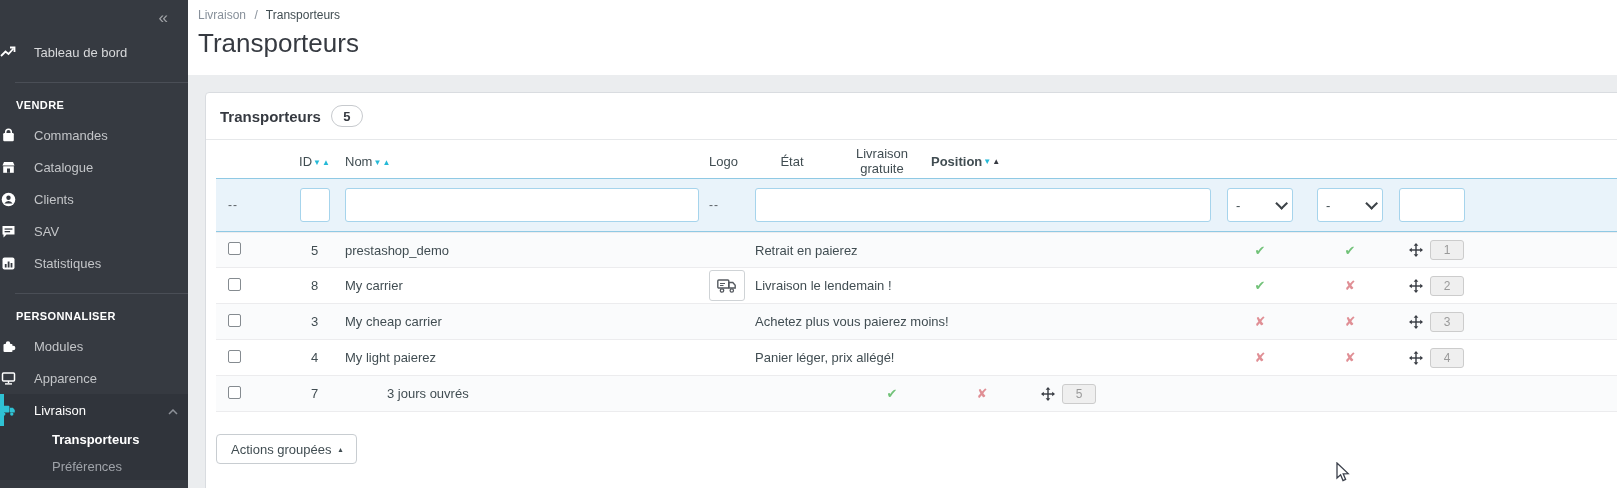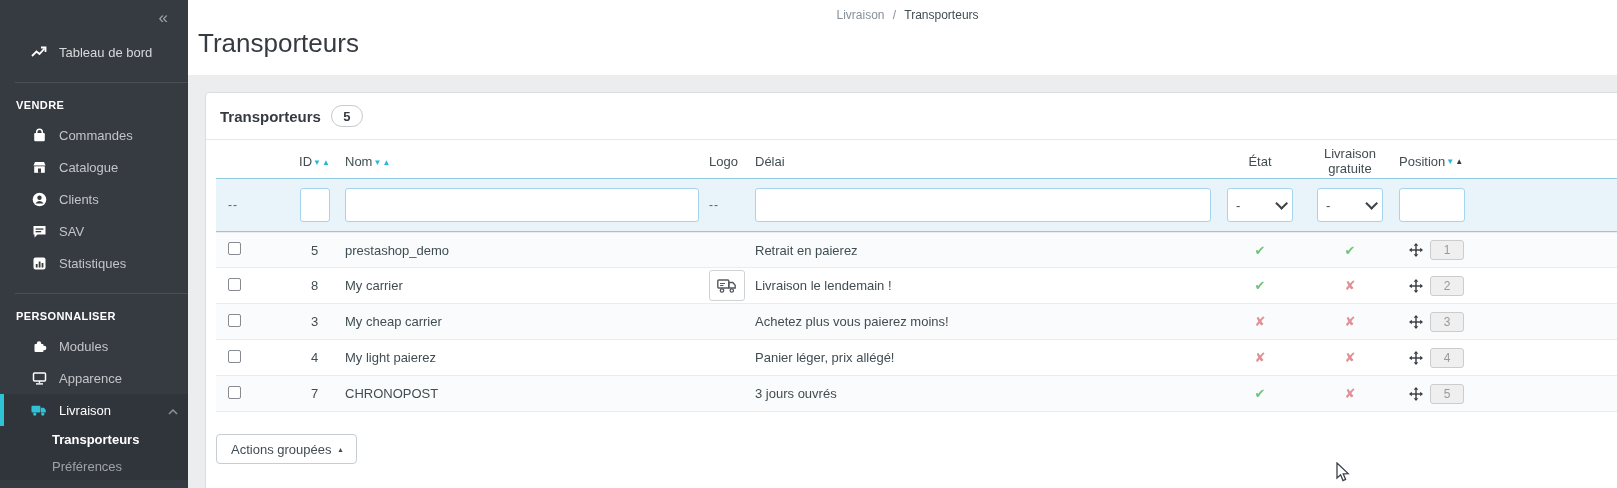--- a/index.html
+++ b/index.html
@@ -4,42 +4,42 @@
 <style>
   * { margin:0; padding:0; box-sizing:border-box; }
   html,body { width:1617px; height:488px; overflow:hidden;
     font-family:"Liberation Sans","DejaVu Sans",sans-serif; background:#ebedef; }
 
   
   .sidebar { position:absolute; left:0; top:0; width:188px; height:488px;
     background:#363a41; color:#bfc1c4; font-size:13px; }
   .collapse-btn { position:absolute; top:8px; right:20px; color:#a2a4a8;
     font-size:17px; cursor:pointer; }
-  .side-item { display:flex; align-items:center; gap:12px; padding:8px 10px 8px 31px;
+  .side-item { display:flex; align-items:center; gap:18px; padding:8px 10px 8px 0;
     cursor:pointer; position:relative; }
   .side-item .ic { width:16px; height:16px; flex:0 0 16px; display:flex;
     align-items:center; justify-content:center; color:#ffffff; }
   .side-item .lbl { color:#c3c5c8; }
   .dash-item { margin-top:36px; }
   .dash-item .lbl { color:#d8d9db; }
   .side-sep { border-top:1px solid #4a4e56; margin:14px 0 0 15px; }
   .side-sec-title { font-size:11px; font-weight:bold; color:#ffffff;
     letter-spacing:.4px; padding:16px 19px 8px 16px; }
   .menu-active-block { background:#30343b; }
   .side-item.active-parent { }
   .side-item.active-parent .lbl { color:#ffffff; }
   .active-bar { position:absolute; left:0; top:0; bottom:0; width:4px; background:#2fc2d4; }
   .chev-up { margin-left:auto; color:#8d9198; }
   .sub-item { padding:6px 10px 6px 52px; cursor:pointer; color:#9fa3a9; }
   .sub-item.active { color:#ffffff; font-weight:bold; }
 
   
   .content { position:absolute; left:188px; top:0; right:0; bottom:0; background:#ebedef; }
   .topbar { background:#ffffff; height:75px; padding:8px 0 0 10px; }
-  .breadcrumb { font-size:12px; color:#87909a;text-align:center; }
+  .breadcrumb { font-size:12px; color:#87909a; }
   .breadcrumb .sep { margin:0 5px; color:#87909a; }
   .breadcrumb .current { color:#414d52; }
   .page-title { font-size:26px; color:#363a41; font-weight:500; margin-top:6px; }
 
   .panel { position:absolute; left:17px; right:-2px; top:92px; bottom:-10px;
     background:#ffffff; border:1px solid #d9dce0; border-radius:4px 0 0 0; }
   .panel-header { display:flex; align-items:center; gap:10px; padding:12px 14px;
     border-bottom:1px solid #e6e8ea; }
   .panel-title { font-size:15px; font-weight:bold; color:#363a41; }
   .count-badge { display:inline-flex; align-items:center; justify-content:center;
@@ -58,21 +58,21 @@
   .col-state { width:90px; text-align:center; }
   .col-free  { width:90px; text-align:center; }
   .col-pos   { width:82px; display:flex; align-items:center; }
   .col-fill  { flex:1; }
 
   .thead { height:34px; color:#414d52; }
   .thead .sortable { cursor:pointer; white-space:nowrap; }
   .sort { font-size:8px; vertical-align:1px; margin-left:1px; }
   .sort.teal { color:#25b9d7; }
   .sort.dark { color:#363a41; }
-  .th-pos { font-weight:normal; }
+  .th-pos { font-weight:bold; }
 
   .filter-row { height:54px; background:#e9f3fa; border-top:1px solid #8fc9e4;
     border-bottom:1px solid #8fc9e4; }
   .dash-mark { color:#5b6266; font-size:12px; letter-spacing:1px; }
   .f-input { height:34px; border:1px solid #a6d4ec; border-radius:3px;
     background:#fff; font-size:13px; color:#414d52; padding:0 6px; outline:none; }
   .f-id { width:30px; }
   .f-name { width:354px; }
   .f-delay { width:456px; }
   .f-pos { width:66px; }
@@ -242,21 +242,20 @@
 
       <div class="trow thead">
         <div class="td col-check"></div>
         <div class="td col-id sortable">
           <span>ID</span><span class="sort teal">▼</span><span class="sort teal">▲</span>
         </div>
         <div class="td col-name sortable">
           <span>Nom</span><span class="sort teal">▼</span><span class="sort teal">▲</span>
         </div>
         <div class="td col-logo">Logo</div>
-        <div class="td col-delay">Délai</div>
         <div class="td col-state">État</div>
         <div class="td col-free">Livraison gratuite</div>
         <div class="td col-pos th-pos sortable">
           <span>Position</span>
             <span class="sort teal">▼</span>
             <span class="sort dark">▲</span>
         </div>
         <div class="td col-fill"></div>
       </div>
 
@@ -417,21 +416,20 @@
                 </svg>
       </span>
       <span class="pos-box">4</span>
     </div>
     <div class="td col-fill"></div>
   </div>
 
   <div class="trow data odd">
     <div class="td col-check"><span class="checkbox"></span></div>
     <div class="td col-id">7</div>
-    <div class="td col-name">CHRONOPOST</div>
     <div class="td col-logo">
       <span class="logo-thumb" style="visibility: hidden;">
         <svg width="20" height="14" viewBox="0 0 20 14">
                   <rect x="0.8" y="1" width="11" height="8" rx="1" fill="none" stroke="#555a60" stroke-width="1.4"></rect>
                   <path d="M11.8 3.5 h4 l2.4 2.8 v2.7 h-6.4 Z" fill="none" stroke="#555a60" stroke-width="1.4"></path>
                   <circle cx="5" cy="11.5" r="1.7" fill="none" stroke="#555a60" stroke-width="1.3"></circle>
                   <circle cx="14.8" cy="11.5" r="1.7" fill="none" stroke="#555a60" stroke-width="1.3"></circle>
                   <path d="M3 4.5 h5 M3 6.5 h3.5" stroke="#555a60" stroke-width="1.1"></path>
                 </svg>
       </span>

